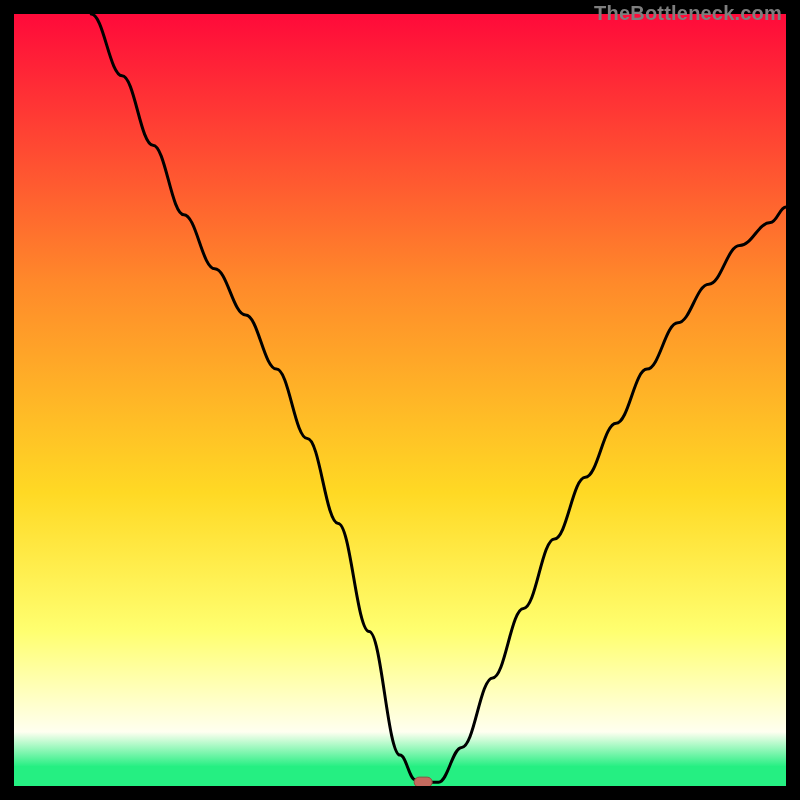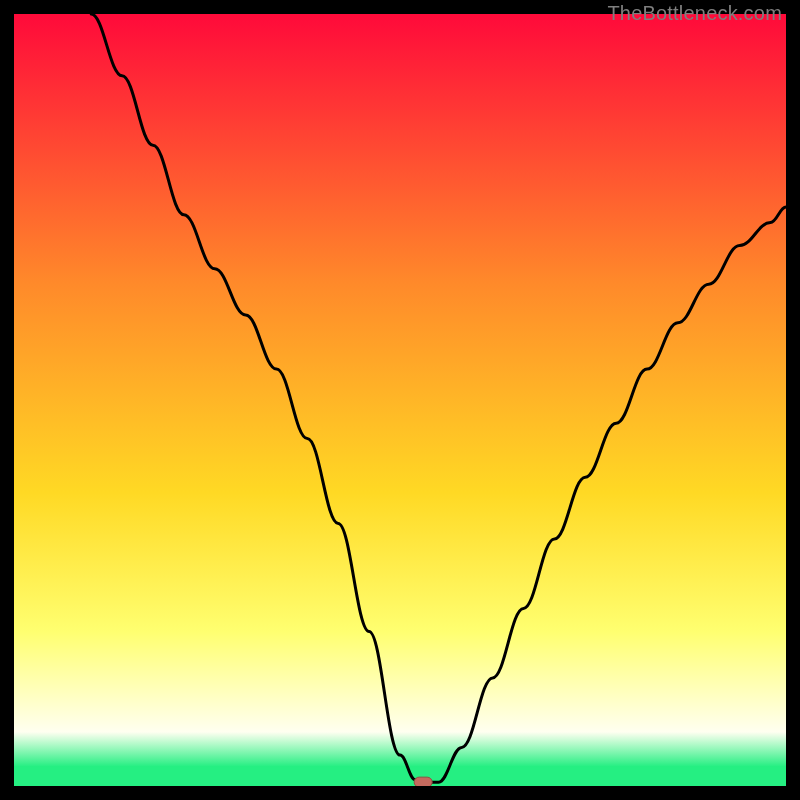--- a/index.html
+++ b/index.html
@@ -24,21 +24,21 @@
     left: 0;
     top: 0;
     width: 772px;
     height: 772px;
   }
   .watermark {
     position: absolute;
     top: 2px;
     right: 18px;
     font-size: 20px;
-    font-weight: 400;
+    font-weight: 700;
     color: #7e7e7e;
     letter-spacing: 0.2px;
     text-align: right;
     margin-left: 32px;
   }
 </style>
 </head>
 <body>
 
 <div class="frame">

